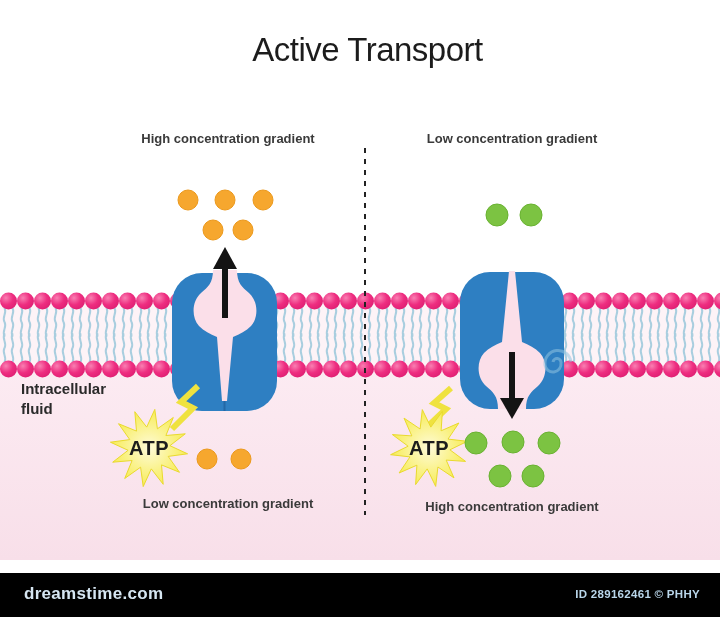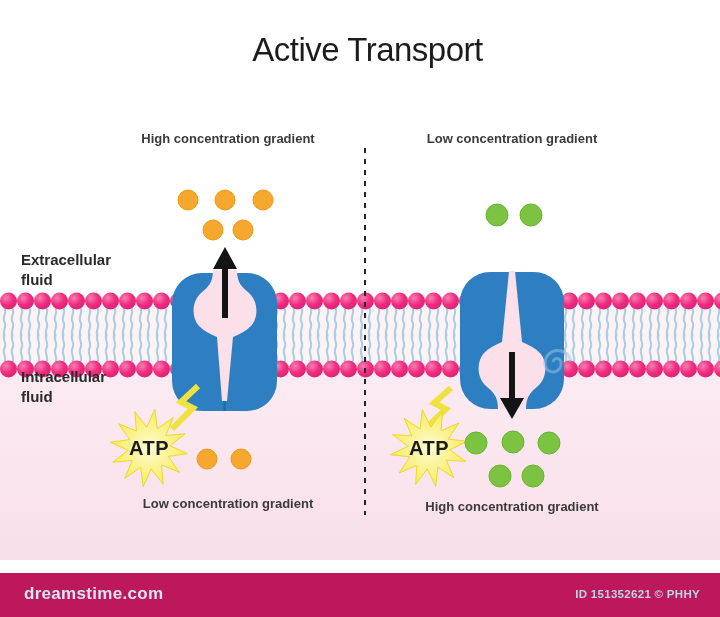--- a/index.html
+++ b/index.html
@@ -18,31 +18,31 @@
   }
   .conc.lt{left:140px;top:131px;}
   .conc.rt{left:424px;top:131px;}
   .conc.lb{left:140px;top:496px;}
   .conc.rb{left:424px;top:499px;}
   .fluid{
     position:absolute;left:21px;width:106px;
     font-size:15px;font-weight:600;color:#2a2a2a;line-height:1.3;
   }
   .fluid.extra{top:250px;}
-  .fluid.intra{top:367px;}
+  .fluid.intra{top:379px;}
   .atp{
     position:absolute;width:64px;text-align:center;
     font-size:20px;font-weight:700;color:#1d1d1d;letter-spacing:0.5px;
   }
   .atp.left{left:117px;top:437px;}
   .atp.right{left:397px;top:437px;}
   #diagram-svg{position:absolute;left:0;top:0;}
   .footer{
     position:absolute;left:0;top:573px;width:720px;height:44px;
-    background:#be185d;
+    background:#000000;
   }
   .brand{
     position:absolute;left:24px;top:11px;
     font-size:17px;font-weight:700;color:#d6e6f2;letter-spacing:0.3px;
   }
   .credit{
     position:absolute;right:20px;top:15px;
     font-size:11.5px;font-weight:700;color:#b9d6ea;letter-spacing:0.3px;
   }
 </style>
@@ -377,24 +377,23 @@
       </g>
     </svg>
 
   <div class="title">Active Transport</div>
 
   <div class="conc lt">High concentration gradient</div>
   <div class="conc rt">Low concentration gradient</div>
   <div class="conc lb">Low concentration gradient</div>
   <div class="conc rb">High concentration gradient</div>
 
-  <div class="fluid extra">Extracellular fluid</div>
   <div class="fluid intra">Intracellular fluid</div>
 
   <div class="atp left">ATP</div>
   <div class="atp right">ATP</div>
 
   <div class="footer">
     <div class="brand">dreamstime.com</div>
-    <div class="credit">ID 151352621 © PHHY</div>
+    <div class="credit">ID 289162461 © PHHY</div>
   </div>
 
 </div>
 
 </body></html>

